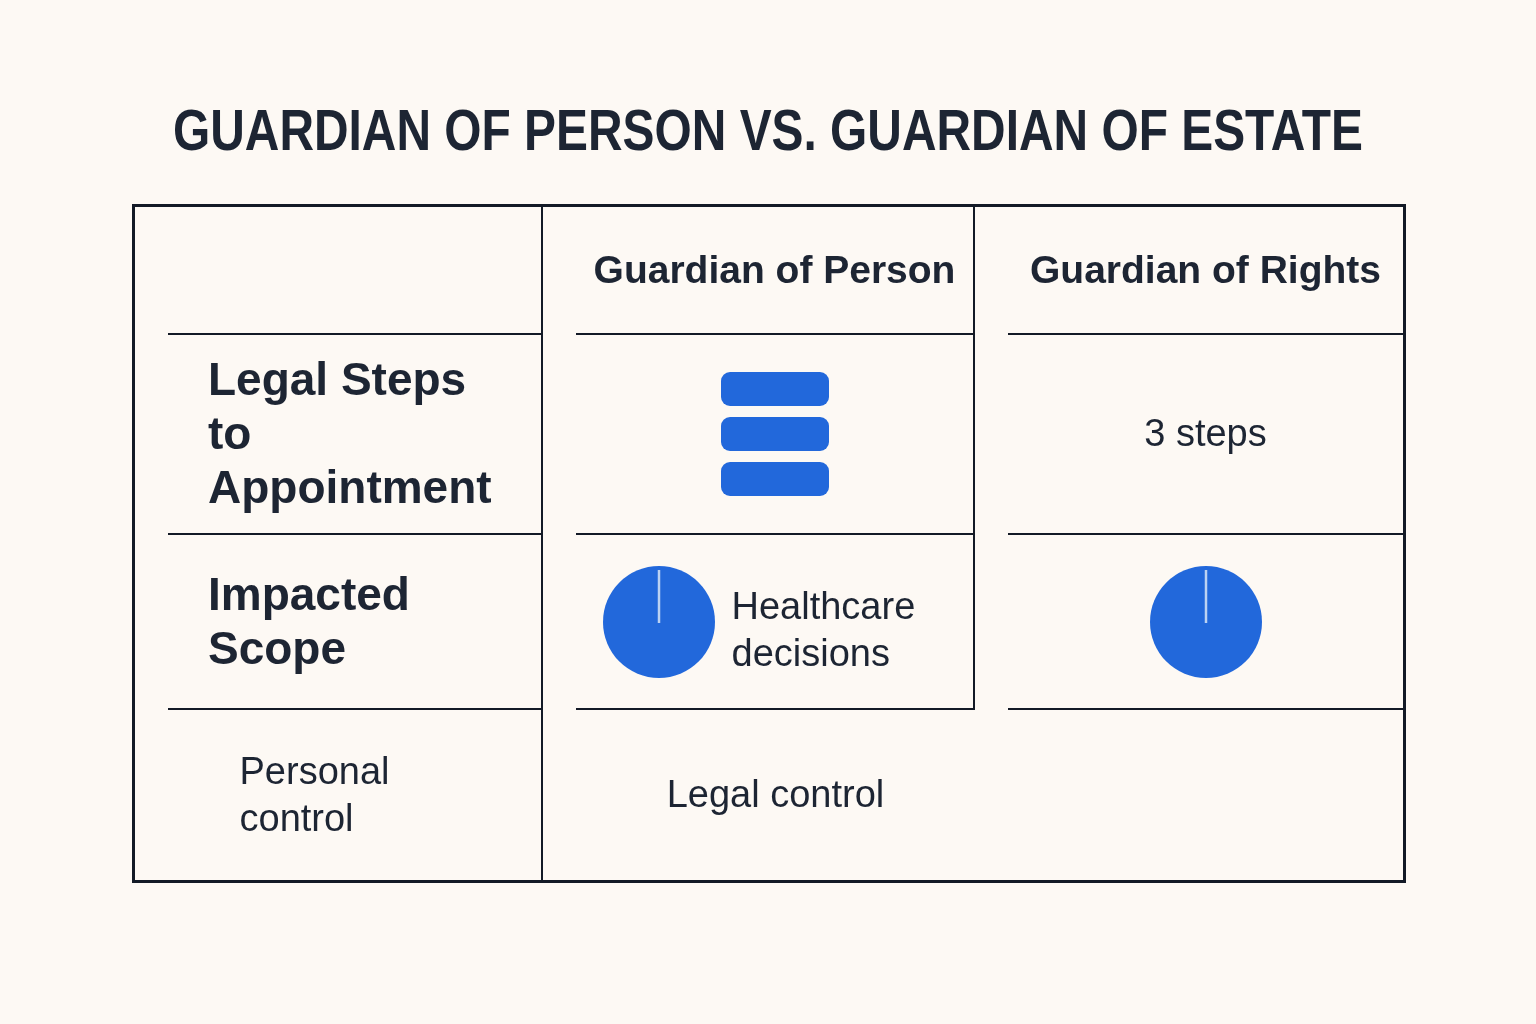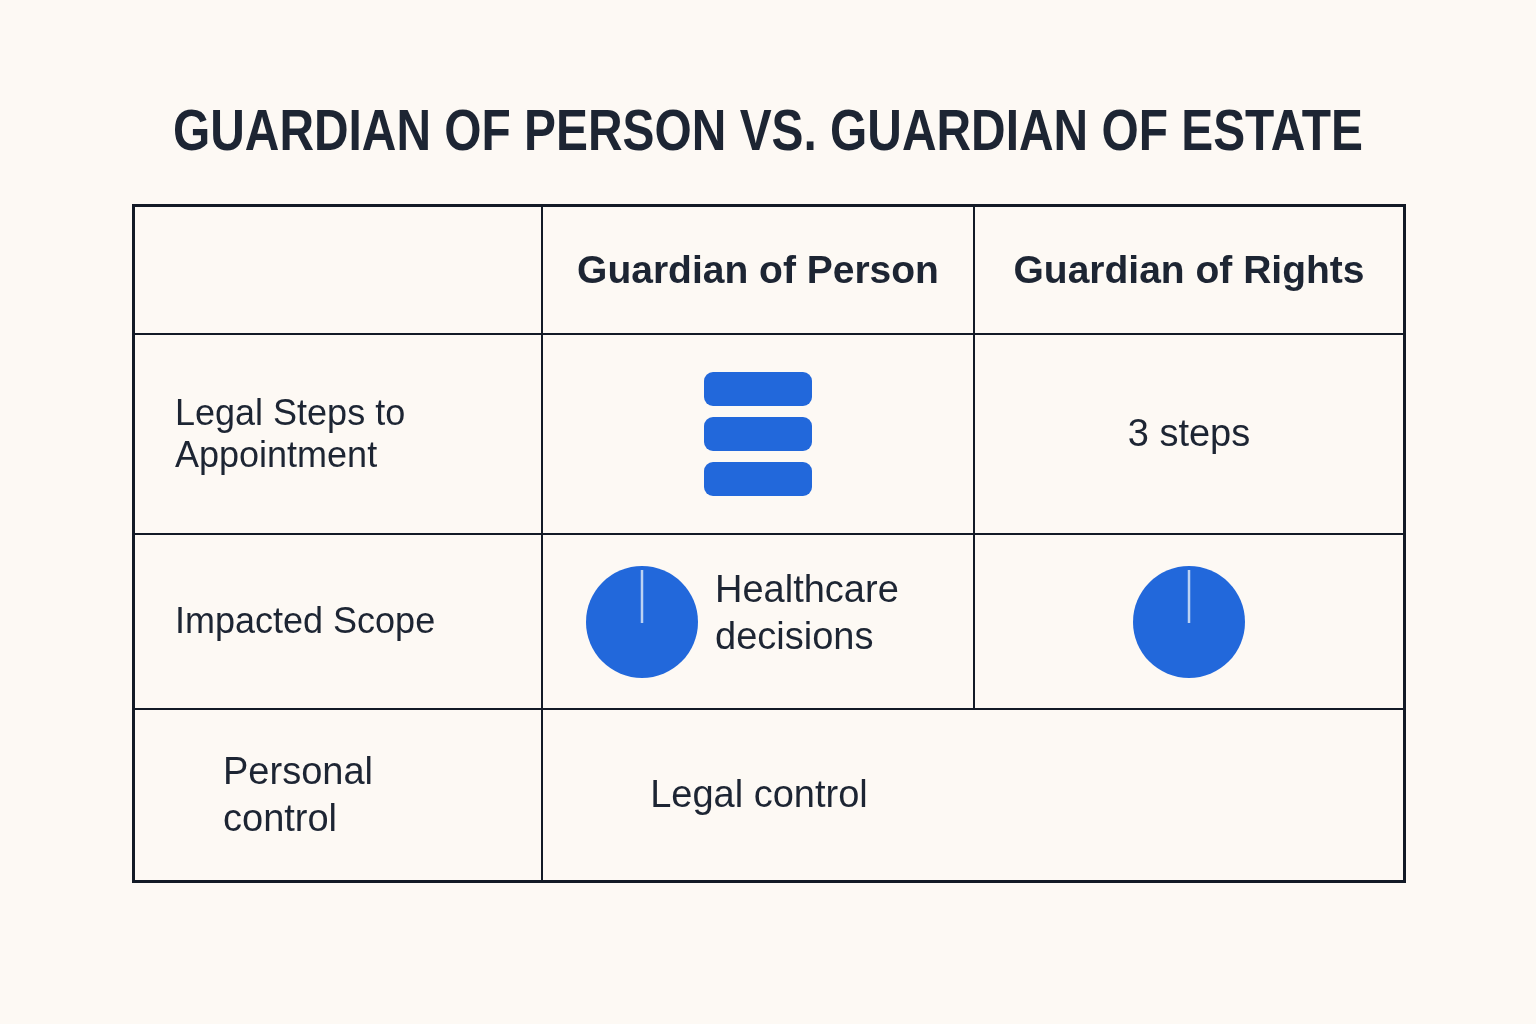--- a/index.html
+++ b/index.html
@@ -38,33 +38,34 @@
     display: grid;
     grid-template-columns: 408px 432px 1fr;
     grid-template-rows: 128px 200px 175px 1fr;
   }
   .cell {
     border-right: 2px solid #131A26;
     border-bottom: 2px solid #131A26;
     display: flex;
     align-items: center;
     justify-content: center;
+    margin-left: 33px;
   }
   .cell.col-last { border-right: none; }
   .cell.row-last { border-bottom: none; }
 
   .label-cell { justify-content: flex-start; padding: 0 30px 0 40px; }
-  .label-text { font-weight: 400; font-size: 36px; line-height: 1.17; }
+  .label-text { font-weight: 700; font-size: 46px; line-height: 1.17; }
 
   .header-text { font-weight: 700; font-size: 39px; }
 
   .value-text { font-weight: 400; font-size: 38px; line-height: 1.24; text-align: left; }
   .value-narrow { max-width: 230px; }
 
-  .icon-text { display: flex; align-items: flex-start; gap: 17px; }
+  .icon-text { display: flex; align-items: flex-end; gap: 17px; }
   .icon-text .value-text { text-align: left; max-width: 215px; }
 
   .steps-icon { display: flex; flex-direction: column; gap: 11px; }
   .steps-icon .bar {
     width: 108px;
     height: 34px;
     background: #2268DB;
     border-radius: 9px;
   }
 

